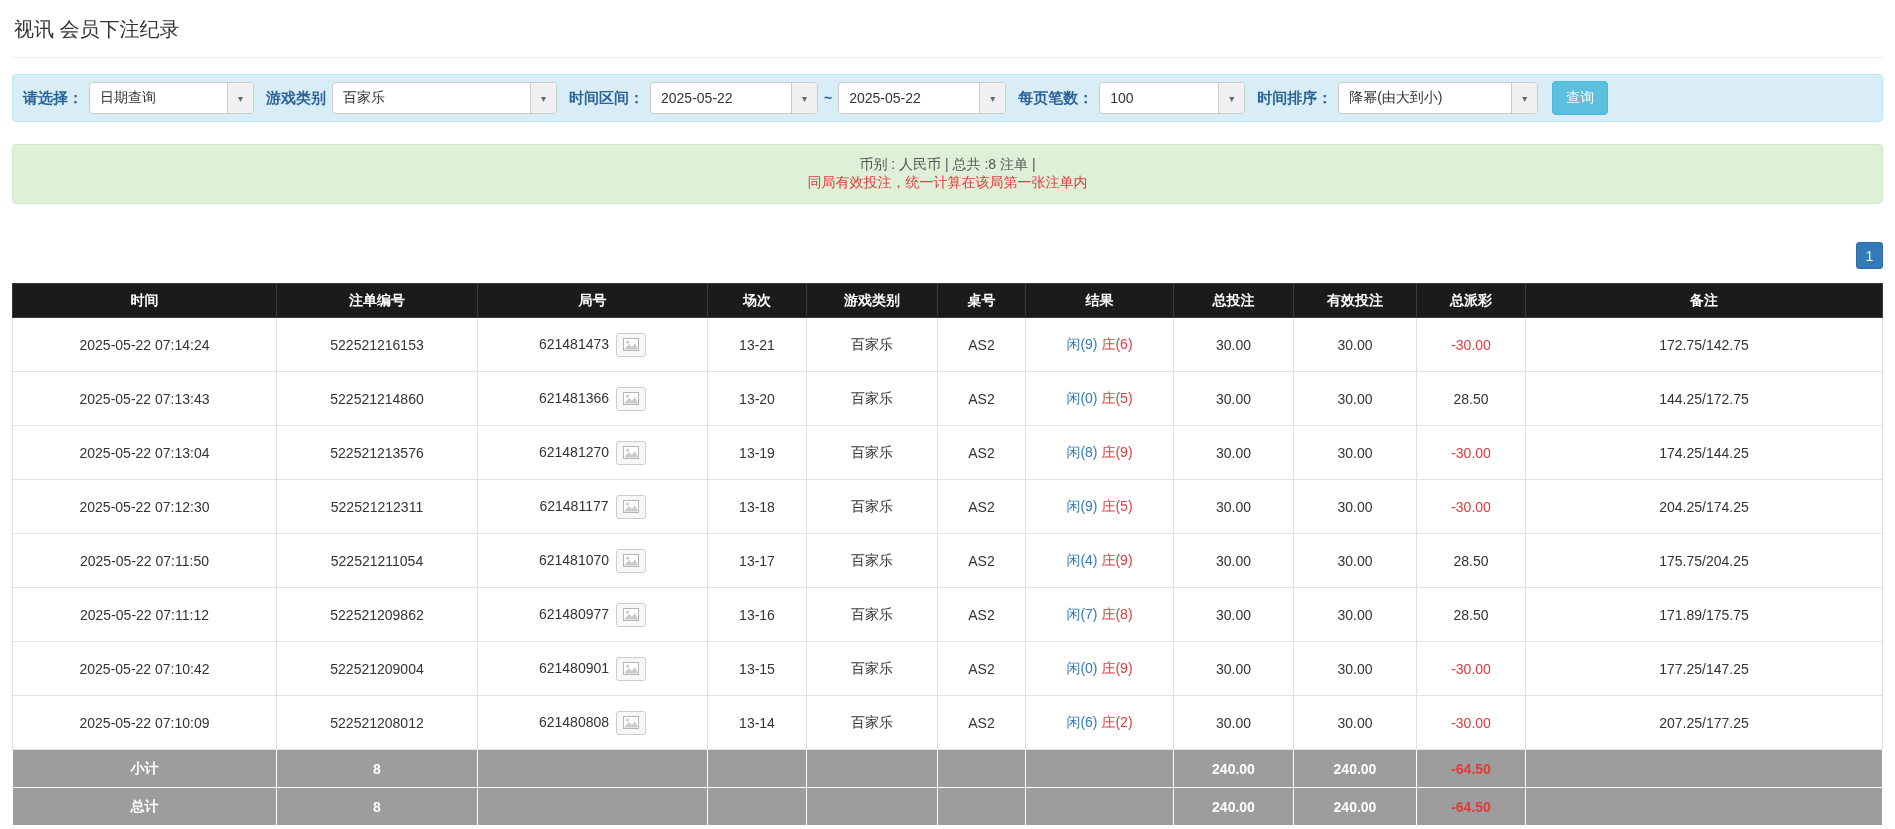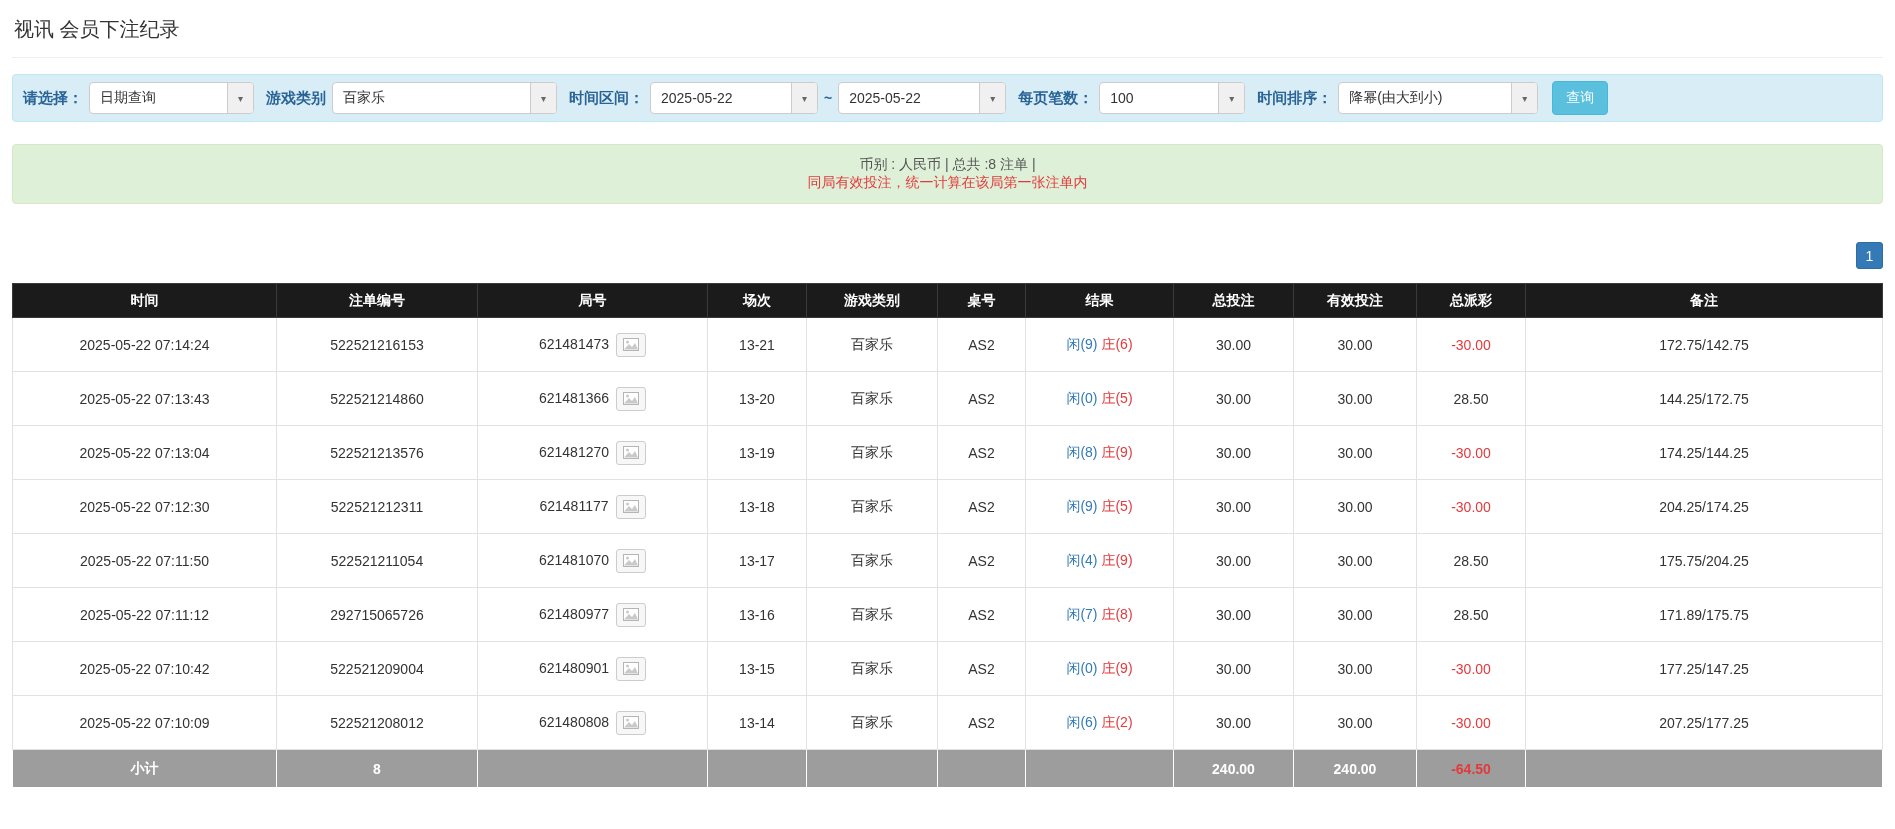--- a/index.html
+++ b/index.html
@@ -357,21 +357,21 @@
       <span class="res-player">闲(4)</span> <span class="res-banker">庄(9)</span>
     </td>
     <td class="bet-link">30.00</td>
     <td>30.00</td>
     <td>28.50</td>
     <td>175.75/204.25</td>
   </tr>
 
   <tr class="data-row">
     <td>2025-05-22 07:11:12</td>
-    <td>292715065726</td>
+    <td>522521209862</td>
     <td>
       <span>621480977</span><button class="img-btn">
             <svg width="16" height="13" viewBox="0 0 16 13">
               <rect x="0.5" y="0.5" width="15" height="12" fill="#ffffff" stroke="#b5b5b5"></rect>
               <circle cx="4.5" cy="4" r="1.5" fill="#c9c9c9"></circle>
               <path d="M1 11.5 L6 6 L9 9 L12 5 L15 11.5 Z" fill="#c9c9c9"></path>
             </svg>
           </button>
     </td>
     <td>13-16</td>
@@ -441,14 +441,27 @@
       <td></td>
       <td></td>
       <td></td>
       <td></td>
       <td></td>
       <td>240.00</td>
       <td>240.00</td>
       <td class="neg">-64.50</td>
       <td></td>
     </tr>
+    <tr class="foot-row">
+      <td>总计</td>
+      <td>8</td>
+      <td></td>
+      <td></td>
+      <td></td>
+      <td></td>
+      <td></td>
+      <td>240.00</td>
+      <td>240.00</td>
+      <td class="neg">-64.50</td>
+      <td></td>
+    </tr>
   </tfoot>
 </table>
 
 </body></html>

